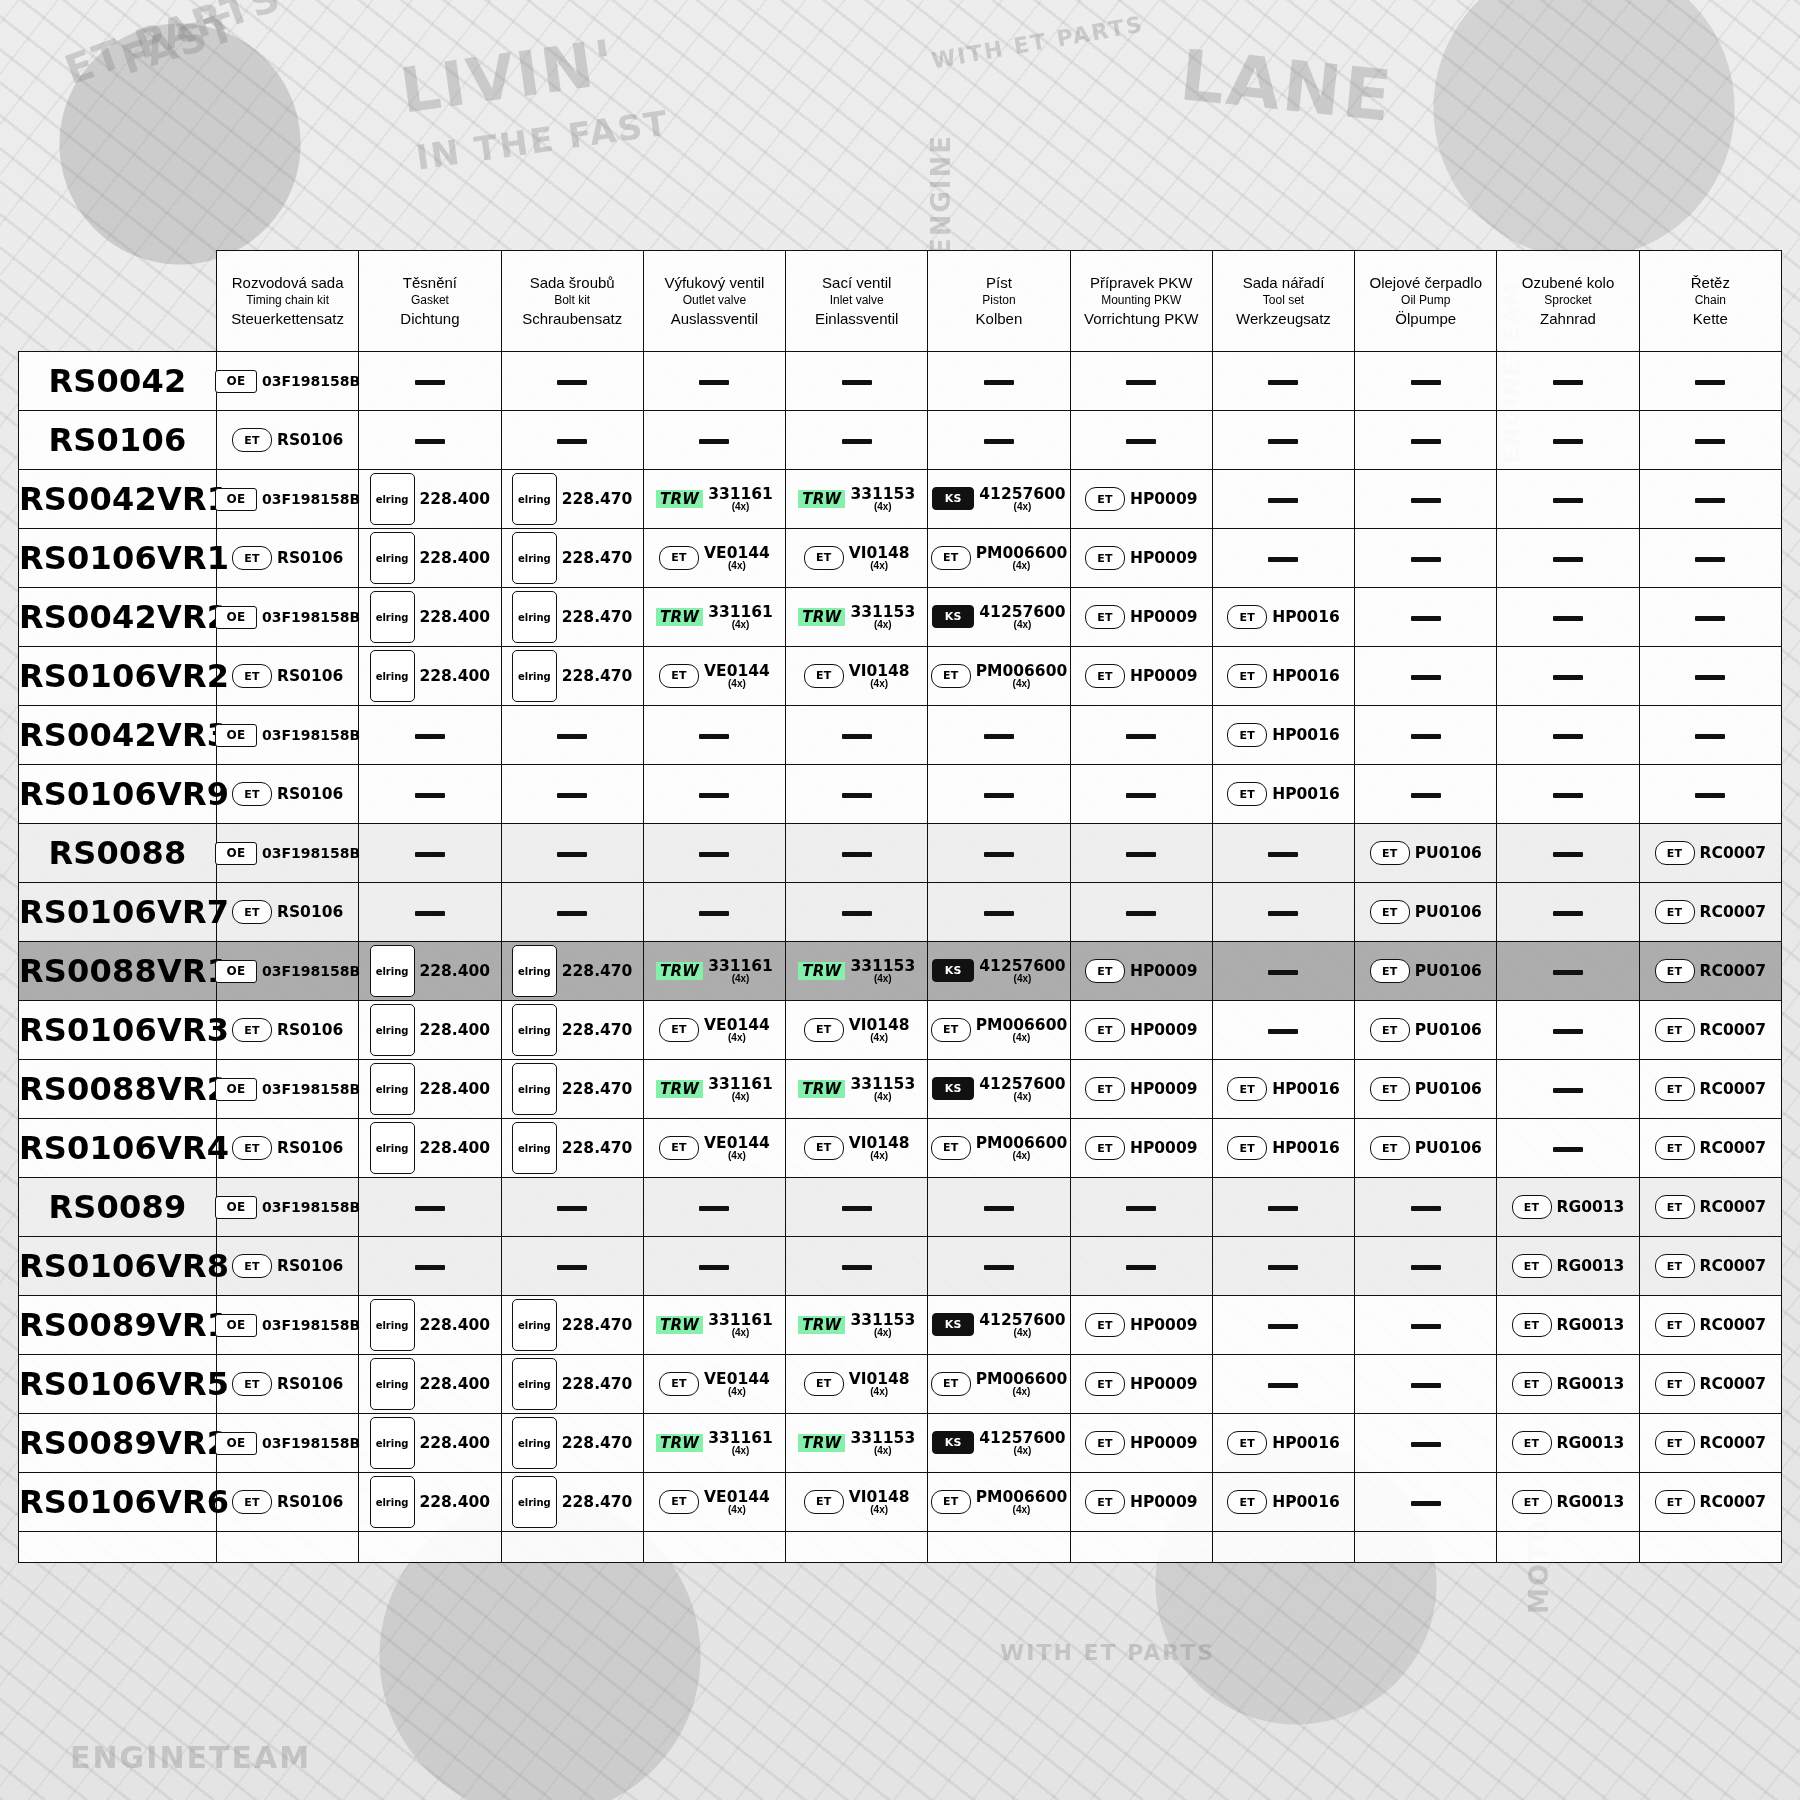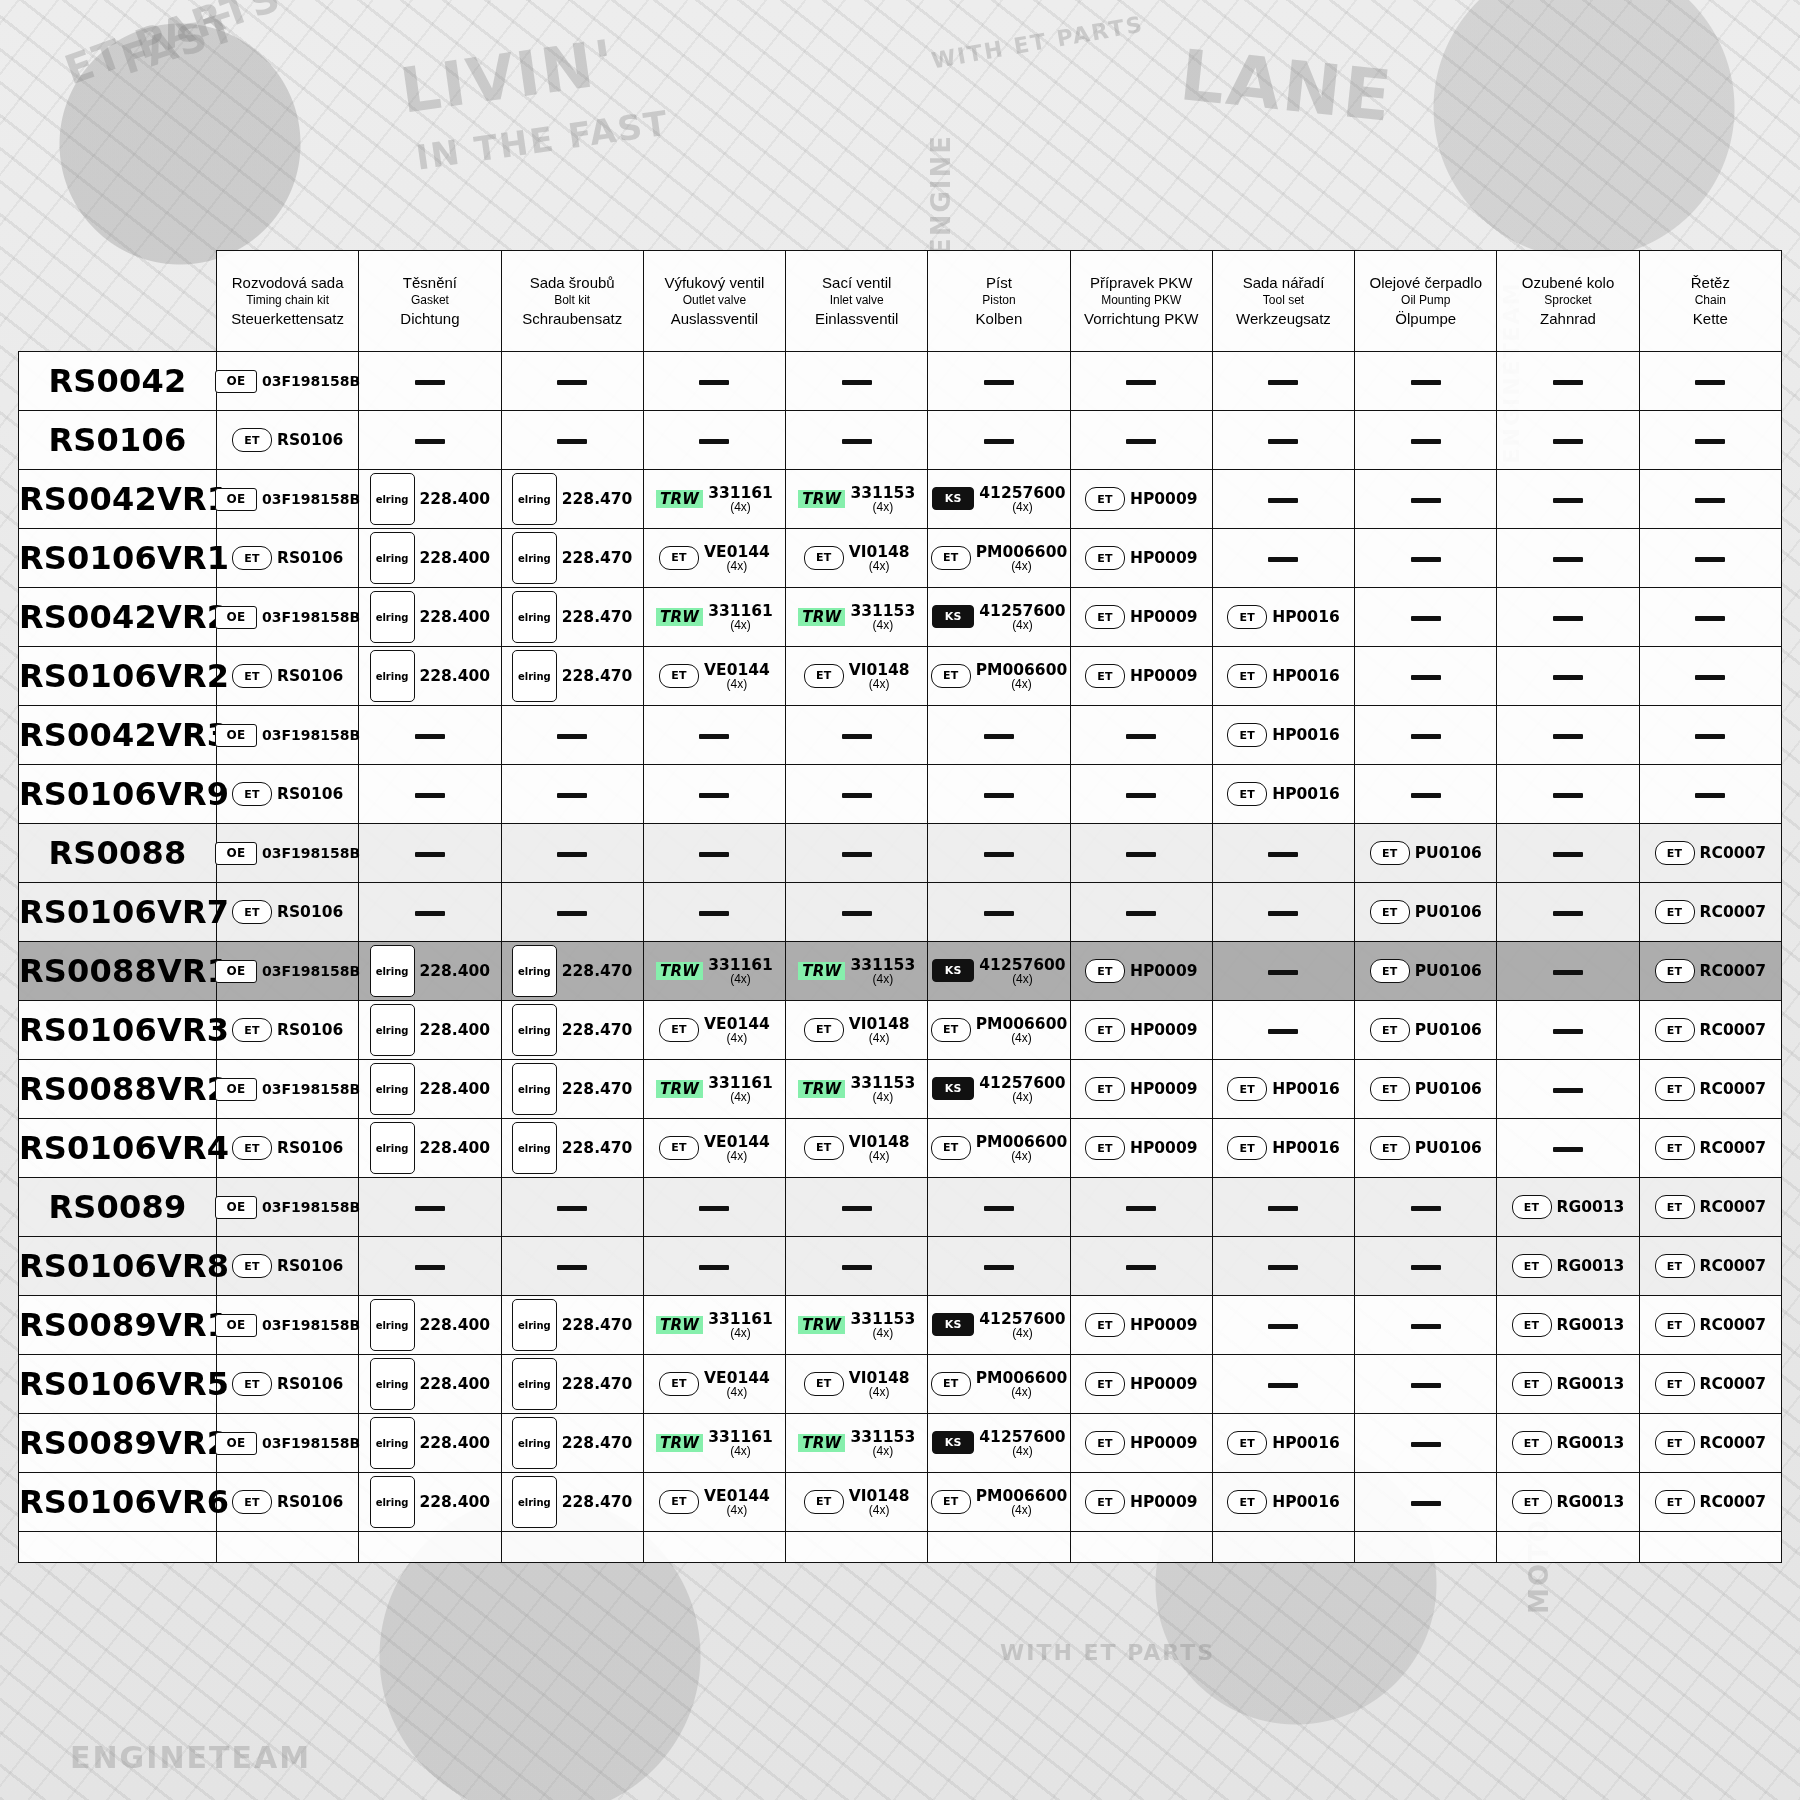--- a/index.html
+++ b/index.html
@@ -81,21 +81,21 @@
     font-size:11px;font-weight:bold;font-family:"DejaVu Sans",sans-serif;
     background:#fff;flex:none;letter-spacing:.3px;
   }
   .badge.oe{border-radius:3px;font-size:12px;padding:0 5px;height:21px;}
   .badge.elring{border-radius:5px;font-size:10px;letter-spacing:0;padding:14px 5px;}
   .badge.trw{border:none;background:#86efac;font-size:15px;font-style:italic;font-weight:bold;border-radius:0;height:18px;}
   .badge.ks{border-radius:4px;background:#111;color:#fff;border:1.6px solid #111;font-size:11px;padding:0 5px;height:21px;}
   .val{font-size:15.5px;font-weight:bold;font-family:"DejaVu Sans",sans-serif;white-space:nowrap;}
   .val.small{font-size:14px}
   .valwrap{display:flex;flex-direction:column;line-height:1.05;align-items:center;}
-  .qty{font-size:12px;font-weight:normal;}
+  .qty{font-size:10px;font-weight:bold;}
   tfoot td{height:30px;background:rgba(255,255,255,.90);}
 </style>
 </head>
 <body>
 
 <div id="bg">
     <div class="word" style="left: 400px; top: 40px; font-size: 62px; transform: rotate(-8deg);">LIVIN'</div>
     <div class="word" style="left: 415px; top: 120px; font-size: 34px; transform: rotate(-8deg);">IN THE FAST</div>
     <div class="word" style="left: 1180px; top: 45px; font-size: 70px; transform: rotate(6deg);">LANE</div>
     <div class="word" style="left: 930px; top: 30px; font-size: 22px; transform: rotate(-10deg);">WITH ET PARTS</div>

